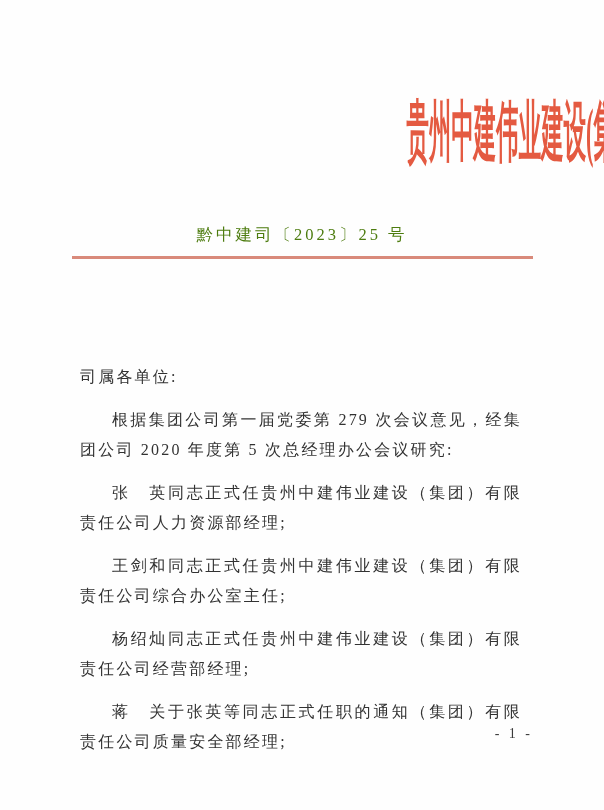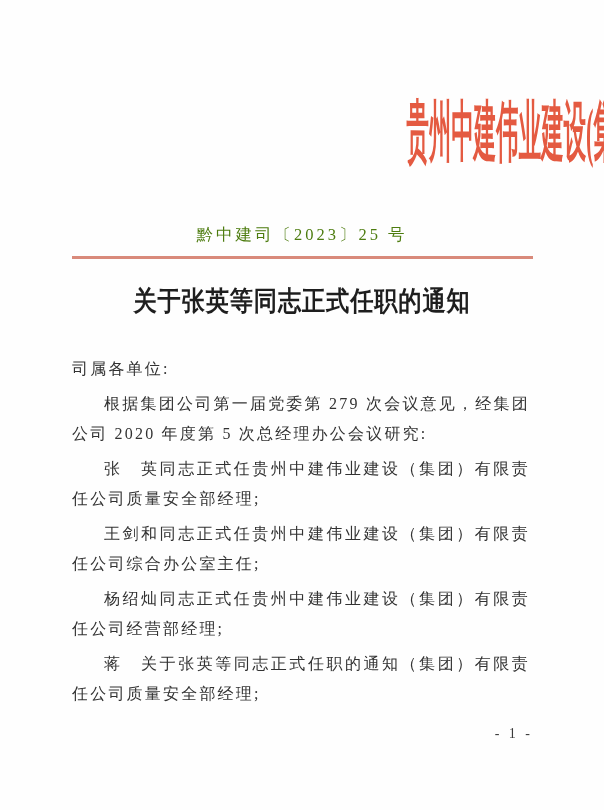--- a/index.html
+++ b/index.html
@@ -82,21 +82,21 @@
     left: 68px;
     width: 466px;
     font-size: 16px;
     line-height: 30.5px;
     letter-spacing: 2.2px;
     text-align: justify;
     text-justify: inter-character;
     color: #323232;
   }
   .body-block p {
-    margin: 4px;
+    margin: 12px;
     padding: 0;
   }
   .body-block p.indented {
     text-indent: 2em;
   }
   
   .page-number {
     position: absolute;
     top: 726px;
     right: 71px;
@@ -111,28 +111,25 @@
 <div class="page">
 
   <div class="org-header">
     <span class="org-header-inner">贵州中建伟业建设(集团)有限责任公司文件</span>
   </div>
 
   <div class="doc-number">黔中建司〔2023〕25 号</div>
 
   <div class="red-rule"></div>
 
-  <div class="doc-title">
-    <span class="doc-title-inner">关于张英等同志正式任职的通知</span>
-  </div>
 
   <div class="body-block">
     <p>司属各单位:</p>
     <p class="indented">根据集团公司第一届党委第 279 次会议意见，经集团公司 2020 年度第 5 次总经理办公会议研究:</p>
-    <p class="indented">张　英同志正式任贵州中建伟业建设（集团）有限责任公司质量安全部经理;</p>
+    <p class="indented">张　英同志正式任贵州中建伟业建设（集团）有限责任公司人力资源部经理;</p>
     <p class="indented">王剑和同志正式任贵州中建伟业建设（集团）有限责任公司综合办公室主任;</p>
     <p class="indented">杨绍灿同志正式任贵州中建伟业建设（集团）有限责任公司经营部经理;</p>
     <p class="indented">蒋　关于张英等同志正式任职的通知（集团）有限责任公司质量安全部经理;</p>
   </div>
 
   <div class="page-number">- 1 -</div>
 
 </div>
 
 </body></html>

